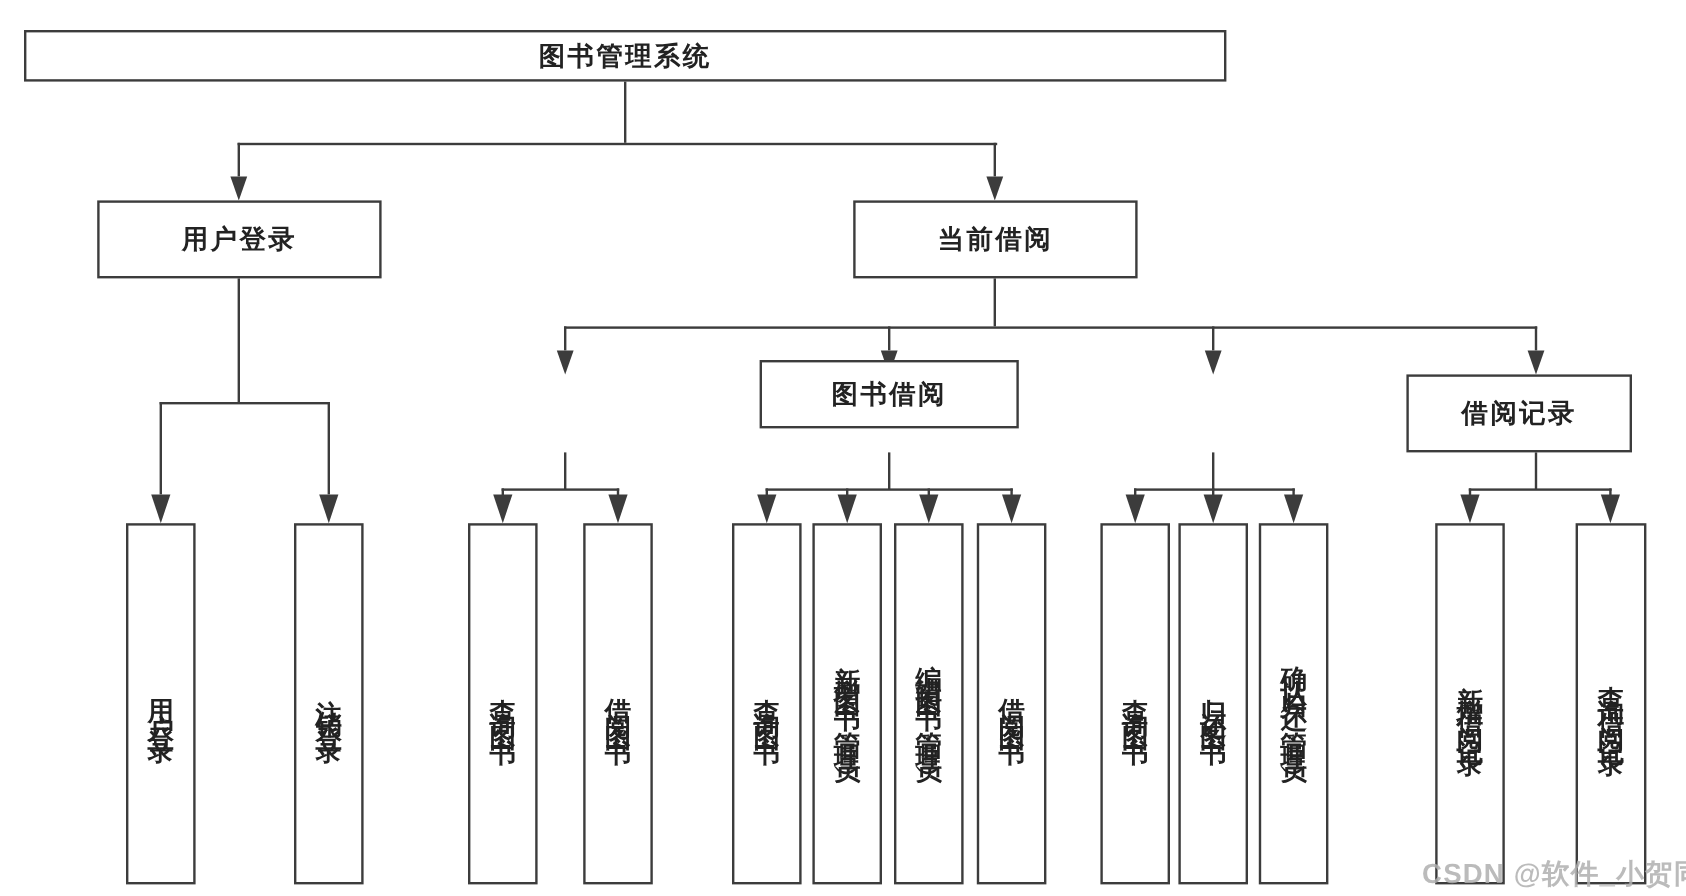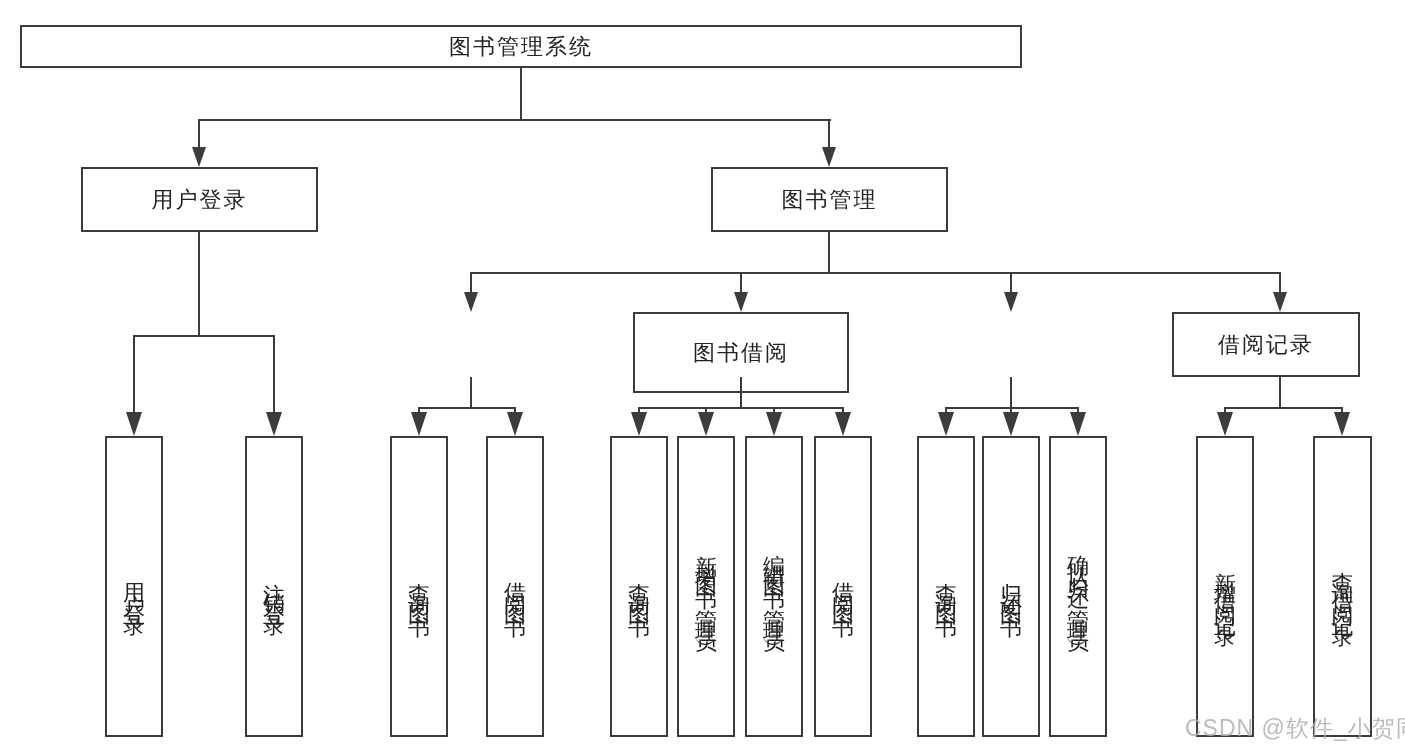--- a/index.html
+++ b/index.html
@@ -1,18 +1,18 @@
 <!DOCTYPE html>
 <html><head>
 <meta charset="utf-8">
 <style>
   html,body { margin:0; padding:0; background:#ffffff; }
   .canvas {
     position:relative; width:1405px; height:747px; background:#ffffff;
-    font-family:"Liberation Sans","DejaVu Sans",sans-serif; overflow:hidden;
+    font-family:"Liberation Sans","DejaVu Sans",sans-serif; overflow:hidden;font-weight:bold;
   }
   .box {
     position:absolute; box-sizing:border-box; background:#ffffff;
     border:2px solid #3c3c3c; color:#222222;
     display:flex; align-items:center; justify-content:center;
     font-size:22px; letter-spacing:2px; white-space:nowrap;
   }
   .leaf {
     writing-mode:vertical-lr; text-orientation:mixed;
     letter-spacing:11px; font-size:22px; line-height:1;
@@ -43,41 +43,41 @@
   <div class="box" style="left:20px;top:25px;width:1002px;height:43px">图书管理系统</div>
 
   <div class="vline" style="left:520px;top:68px;height:51px"></div>
   <div class="hline" style="left:198px;top:119px;width:633px"></div>
   <div class="vline" style="left:198px;top:119px;height:28px"></div>
   <div class="arrow" style="left:192px;top:147px"></div>
   <div class="vline" style="left:828px;top:119px;height:28px"></div>
   <div class="arrow" style="left:822px;top:147px"></div>
 
   <div class="box" style="left:81px;top:167px;width:237px;height:65px">用户登录</div>
-  <div class="box" style="left:711px;top:167px;width:237px;height:65px">图书管理</div>
+  <div class="box" style="left:711px;top:167px;width:237px;height:65px">当前借阅</div>
 
   <div class="vline" style="left:198px;top:232px;height:103px"></div>
   <div class="hline" style="left:133px;top:335px;width:142px"></div>
   <div class="vline" style="left:133px;top:335px;height:77px"></div>
   <div class="vline" style="left:273px;top:335px;height:77px"></div>
   <div class="arrow big" style="left:126px;top:412px"></div>
   <div class="arrow big" style="left:266px;top:412px"></div>
 
   <div class="vline" style="left:828px;top:232px;height:40px"></div>
   <div class="hline" style="left:470px;top:272px;width:811px"></div>
   <div class="vline" style="left:470px;top:272px;height:20px"></div>
   <div class="vline" style="left:740px;top:272px;height:20px"></div>
   <div class="vline" style="left:1010px;top:272px;height:20px"></div>
   <div class="vline" style="left:1279px;top:272px;height:20px"></div>
   <div class="arrow" style="left:464px;top:292px"></div>
   <div class="arrow" style="left:734px;top:292px"></div>
   <div class="arrow" style="left:1004px;top:292px"></div>
   <div class="arrow" style="left:1273px;top:292px"></div>
 
-  <div class="box" style="left:633px;top:312px;width:216px;height:81px">图书借阅</div>
+  <div class="box" style="left:633px;top:300px;width:216px;height:57px">图书借阅</div>
   <div class="box" style="left:1172px;top:312px;width:188px;height:65px">借阅记录</div>
 
   <div class="vline" style="left:470px;top:377px;height:31px"></div>
   <div class="vline" style="left:740px;top:377px;height:31px"></div>
   <div class="vline" style="left:1010px;top:377px;height:31px"></div>
   <div class="vline" style="left:1279px;top:377px;height:31px"></div>
 
   <div class="hline" style="left:418px;top:407px;width:98px"></div>
   <div class="hline" style="left:638px;top:407px;width:206px"></div>
   <div class="hline" style="left:945px;top:407px;width:134px"></div>

